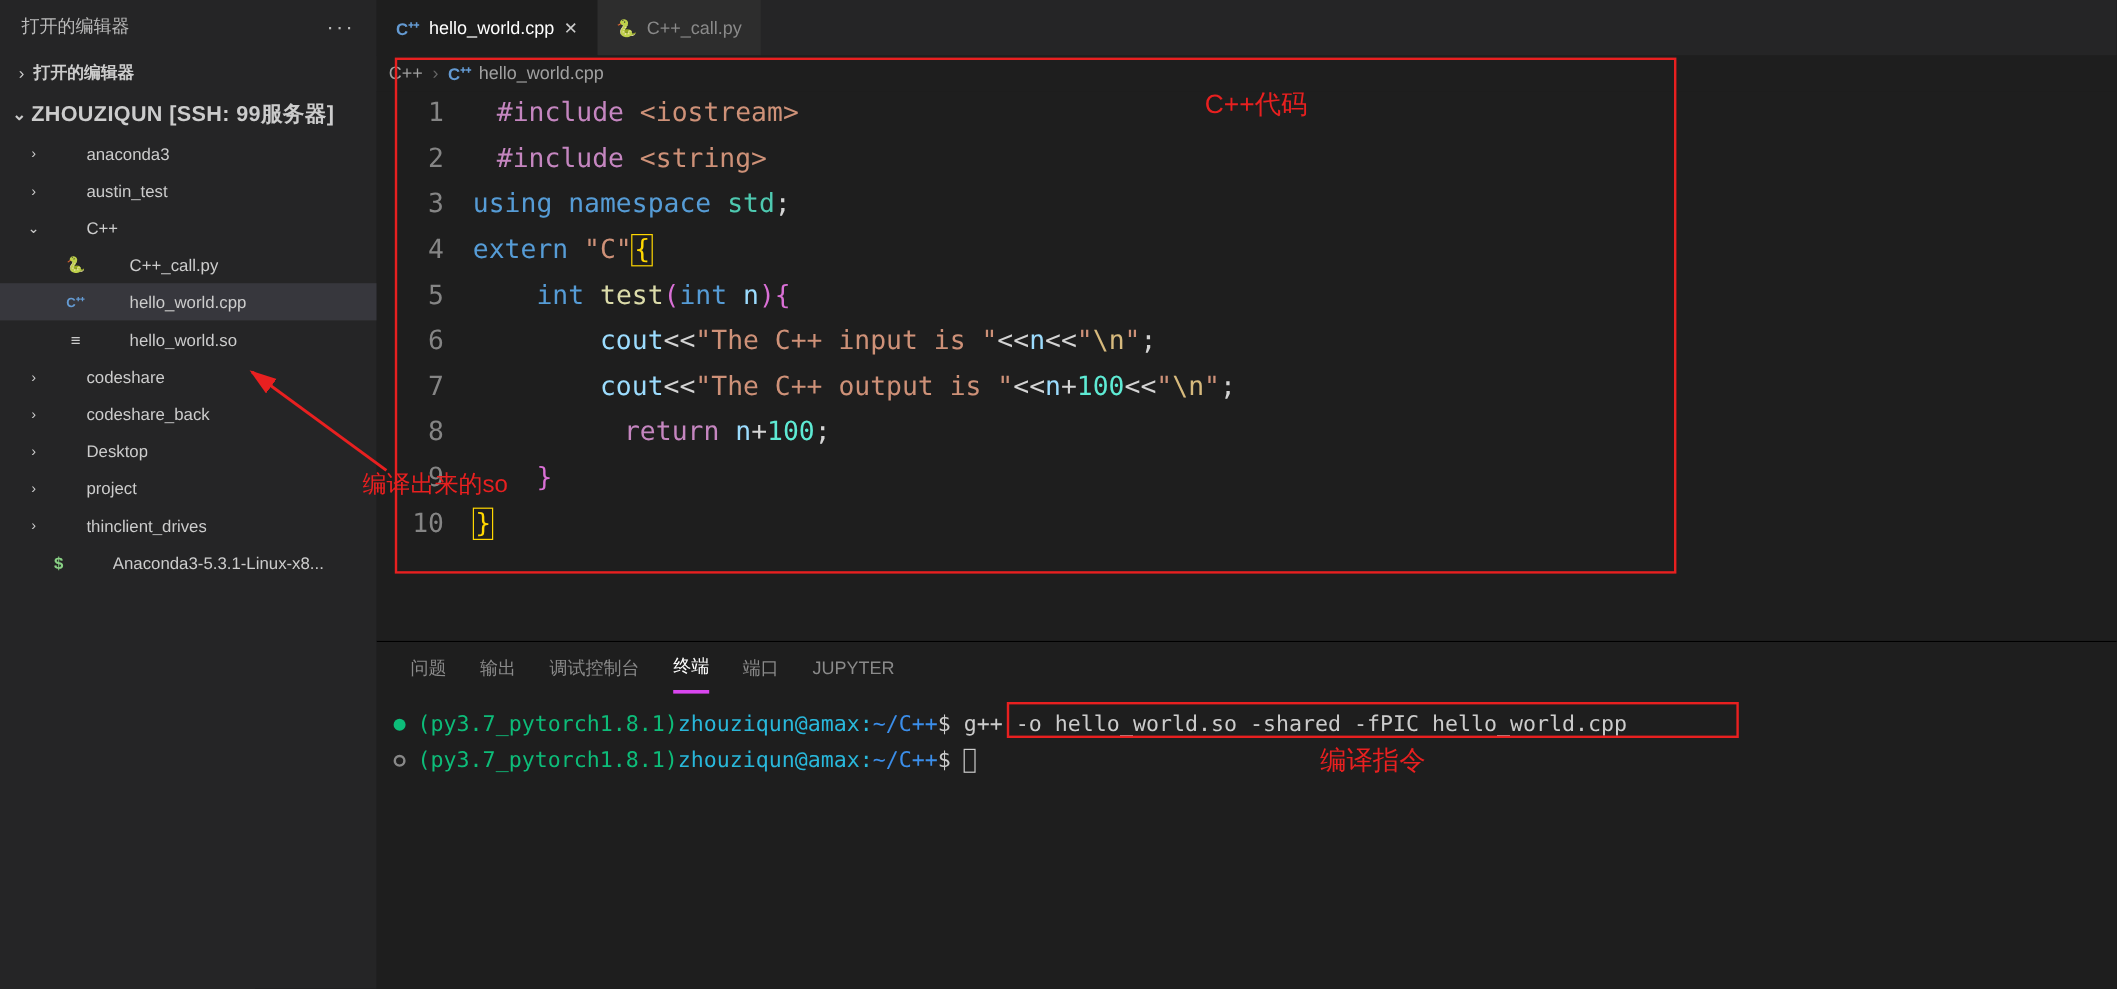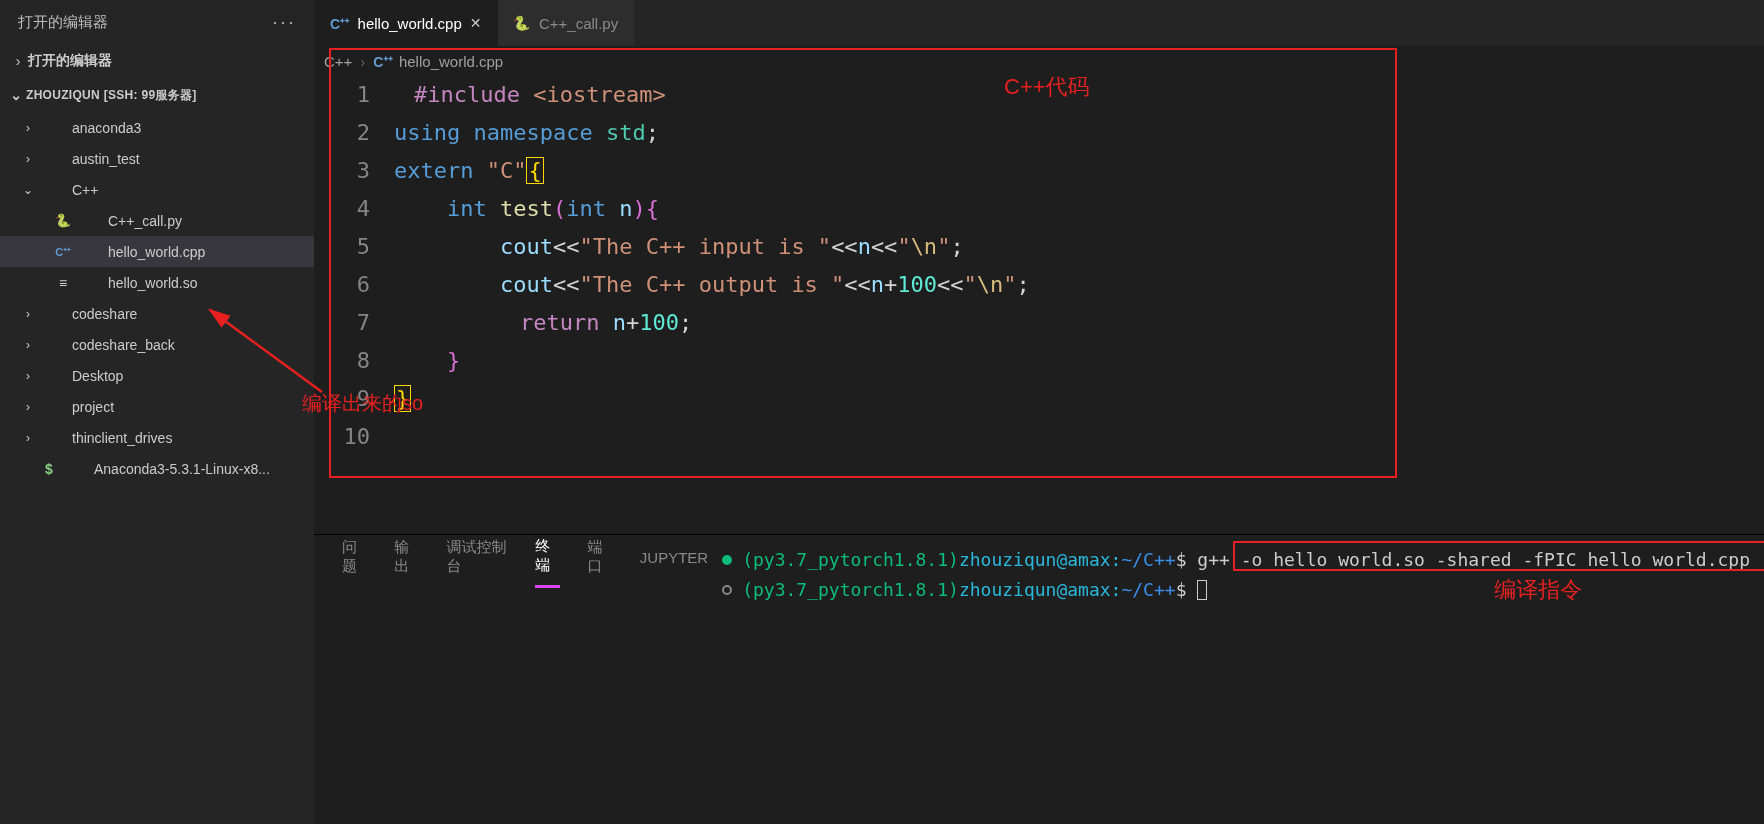--- a/index.html
+++ b/index.html
@@ -39,21 +39,21 @@
     color: #ccc;
     cursor: pointer;
   }
   .section-row .chev { width: 20px; display:inline-block; text-align:center; font-size:14px; }
   .section-row .label { font-weight:600; }
   .ws-title-row {
     display:flex; align-items:center; height:34px; padding-left:6px;
     font-weight:700; color:#ccc;
   }
   .ws-title-row .chev { width:20px; text-align:center; font-size:14px; }
-  .ws-name { font-size:12px; letter-spacing:0.3px; }
+  .ws-name { font-size:18px; letter-spacing:0.3px; }
   .tree-item {
     display:flex; align-items:center; height:31px;
     cursor:pointer; color:#ccc;
   }
   .tree-item.active { background:#37373d; }
   .tree-item .t-chev { width:20px; text-align:center; font-size:12px; color:#ccc; }
   .tree-item .icon { width:22px; display:inline-flex; align-items:center; justify-content:center; }
   .tree-item .name { white-space:nowrap; overflow:hidden; text-overflow:ellipsis;margin-left:34px; }
   .indent0 { padding-left: 18px; }
   .indent1 { padding-left: 32px; }
@@ -105,21 +105,21 @@
   .tok-esc { color:#d7ba7d; }
   .tok-brace-y { color:#ffd700; }
   .tok-brace-p { color:#da70d6; }
   .tok-curs { border:1px solid #ffd700; padding:0 1px; }
   .red-box {
     position:absolute; border:2px solid #e82020; pointer-events:none;
   }
   .red-text { position:absolute; color:#e82020; font-family: "Microsoft YaHei", sans-serif; pointer-events:none; }
   .panel {
     height:290px; background:#1e1e1e; border-top:1px solid #000;
-    display:flex; flex-direction:row;
+    display:flex; flex-direction:column;
   }
   .panel-tabs {
     height:44px; display:flex; align-items:center; gap:28px;
     padding-left:28px; font-family:-apple-system,sans-serif; font-size:15px;
     color:#8a8a8a;
   }
   .panel-tab { cursor:pointer; padding:10px 0; }
   .panel-tab.active { color:#fff; border-bottom:3px solid #d946ef; }
   .terminal {
     flex:1; padding:10px 14px 0 14px;
@@ -246,20 +246,21 @@
         <div class="ln">4</div>
         <div class="ln">5</div>
         <div class="ln">6</div>
         <div class="ln">7</div>
         <div class="ln">8</div>
         <div class="ln">9</div>
         <div class="ln">10</div>
       </div>
     <div class="code" id="codearea">
         <div class="line"><span class="tok-pre">#include</span><span class="tok-punc"> </span><span class="tok-str">&lt;iostream&gt;</span></div>
+        <div class="line"><span class="tok-pre">#include</span><span class="tok-punc"> </span><span class="tok-str">&lt;string&gt;</span></div>
         <div class="line"><span class="tok-kw">using</span><span class="tok-punc"> </span><span class="tok-kw">namespace</span><span class="tok-punc"> </span><span class="tok-ns">std</span><span class="tok-punc">;</span></div>
         <div class="line"><span class="tok-kw">extern</span><span class="tok-punc"> </span><span class="tok-str">"C"</span><span class="tok-brace-y tok-curs">{</span></div>
         <div class="line"><span class="tok-punc">    </span><span class="tok-type">int</span><span class="tok-punc"> </span><span class="tok-fn">test</span><span class="tok-brace-p">(</span><span class="tok-type">int</span><span class="tok-punc"> </span><span class="tok-var">n</span><span class="tok-brace-p">)</span><span class="tok-brace-p">{</span></div>
         <div class="line"><span class="tok-punc">        </span><span class="tok-var">cout</span><span class="tok-op">&lt;&lt;</span><span class="tok-str">"The C++ input is "</span><span class="tok-op">&lt;&lt;</span><span class="tok-var">n</span><span class="tok-op">&lt;&lt;</span><span class="tok-str">"</span><span class="tok-esc">\n</span><span class="tok-str">"</span><span class="tok-punc">;</span></div>
         <div class="line"><span class="tok-punc">        </span><span class="tok-var">cout</span><span class="tok-op">&lt;&lt;</span><span class="tok-str">"The C++ output is "</span><span class="tok-op">&lt;&lt;</span><span class="tok-var">n</span><span class="tok-op">+</span><span class="tok-num">100</span><span class="tok-op">&lt;&lt;</span><span class="tok-str">"</span><span class="tok-esc">\n</span><span class="tok-str">"</span><span class="tok-punc">;</span></div>
         <div class="line"><span class="tok-punc">        </span><span class="tok-pre">return</span><span class="tok-punc"> </span><span class="tok-var">n</span><span class="tok-op">+</span><span class="tok-num">100</span><span class="tok-punc">;</span></div>
         <div class="line"><span class="tok-punc">    </span><span class="tok-brace-p">}</span></div>
         <div class="line"><span class="tok-brace-y tok-curs">}</span></div>
       </div>
 

